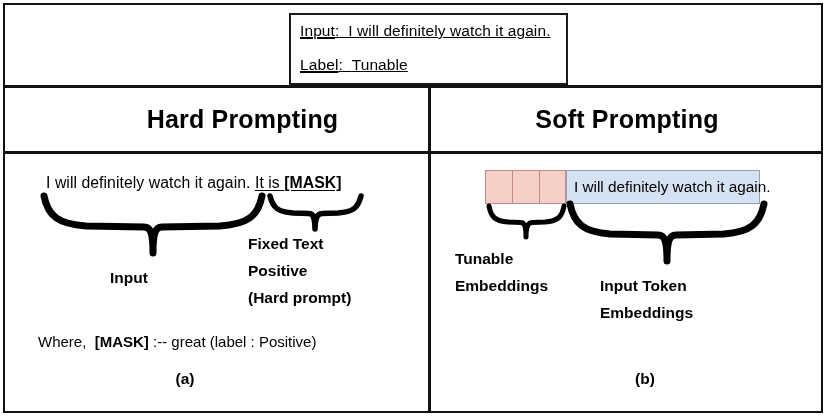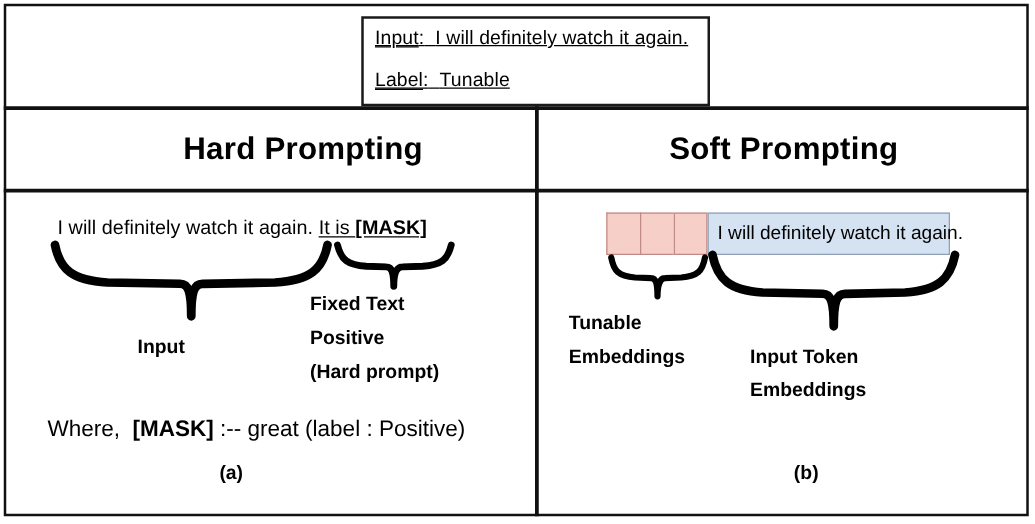--- a/index.html
+++ b/index.html
@@ -71,21 +71,21 @@
     position:absolute;font-weight:bold;
     font-size:15.5px;line-height:25px;white-space:nowrap;
   }
 
   .l-input-lbl{left:110px;top:265px;width:90px;}
   .l-fixed-lbl{left:248px;top:230px;width:170px;}
   .l-fixed-lbl div{line-height:27px;}
 
   .l-where{
     position:absolute;left:38px;top:333px;
-    font-size:18px;white-space:nowrap;
+    font-size:15px;white-space:nowrap;
   }
   .l-where .mask{font-weight:bold;}
 
   .subfig{
     position:absolute;font-weight:bold;font-size:15.5px;text-align:center;
   }
   .subfig.a{left:160px;top:370px;width:50px;}
   .subfig.b{left:620px;top:370px;width:50px;}
 
   

